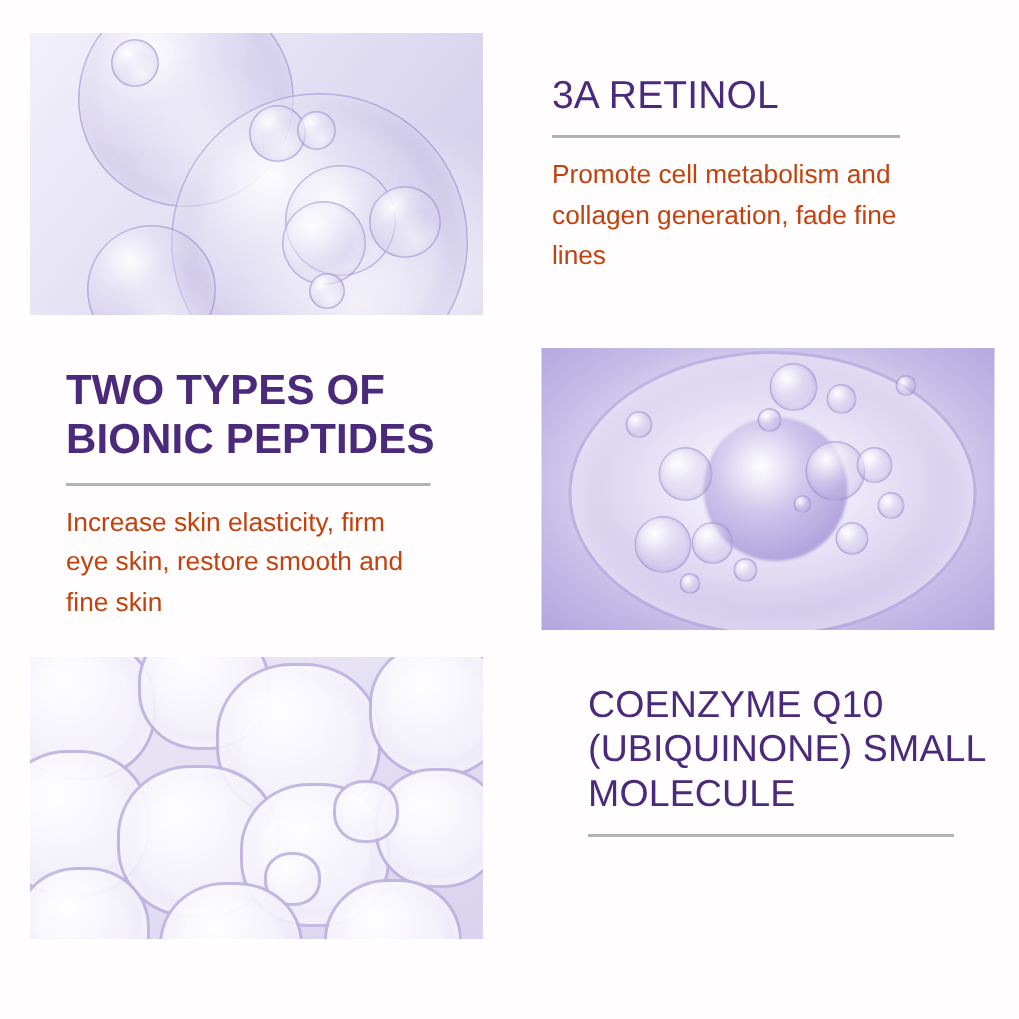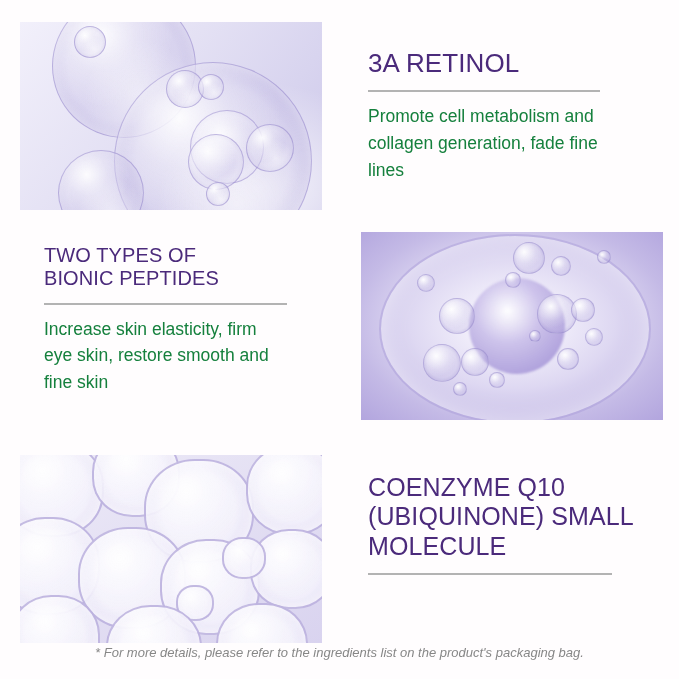--- a/index.html
+++ b/index.html
@@ -21,21 +21,21 @@
   }
 
   
   .row {
     position: absolute;
     display: flex;
     align-items: flex-start;
   }
   .row-1 { left: 20px;  top: 22px;  width: 640px; }
   .row-2 { left: 20px;  top: 232px; width: 643px; }
-  .row-3 { left: 20px;  top: 455px; width: 643px; }
+  .row-3 { left: 20px;  top: 438px; width: 643px; gap: 24px; }
 
   
   .photo {
     position: relative;
     width: 302px;
     height: 188px;
     overflow: hidden;
     flex: 0 0 auto;
     background: #e6e3f4;
   }
@@ -129,35 +129,35 @@
 
   h2.heading {
     margin: 0;
     color: #4b2a7b;
     font-size: 26px;
     font-weight: 400;
     line-height: 1.17;
     letter-spacing: .1px;
     white-space: pre-line;
   }
-  .row-2 h2.heading { font-size: 20px; }
+  .row-2 h2.heading { font-size: 28px; font-weight: bold; }
   .row-3 h2.heading { font-size: 25px; }
 
   .divider {
     height: 2px;
     background: #b3b3b3;
     margin: 12px 0 11px 0;
   }
   .row-1 .divider { width: 232px; }
   .row-2 .divider { width: 243px; }
   .row-3 .divider { width: 244px; }
 
   p.body {
     margin: 0;
-    color: #15803d;
+    color: #c2410c;
     font-size: 17.5px;
     font-weight: 400;
     line-height: 1.52;
     white-space: pre-line;
   }
 
   .footnote {
     position: absolute;
     left: 0;
     top: 645px;
@@ -249,15 +249,14 @@
     </div>
 
     <div class="text-col">
       <h2 class="heading">COENZYME Q10
 (UBIQUINONE) SMALL
 MOLECULE</h2>
       <div class="divider"></div>
     </div>
   </div>
 
-  <div class="footnote">* For more details, please refer to the ingredients list on the product's packaging bag.</div>
 
 </div>
 
 </body></html>

